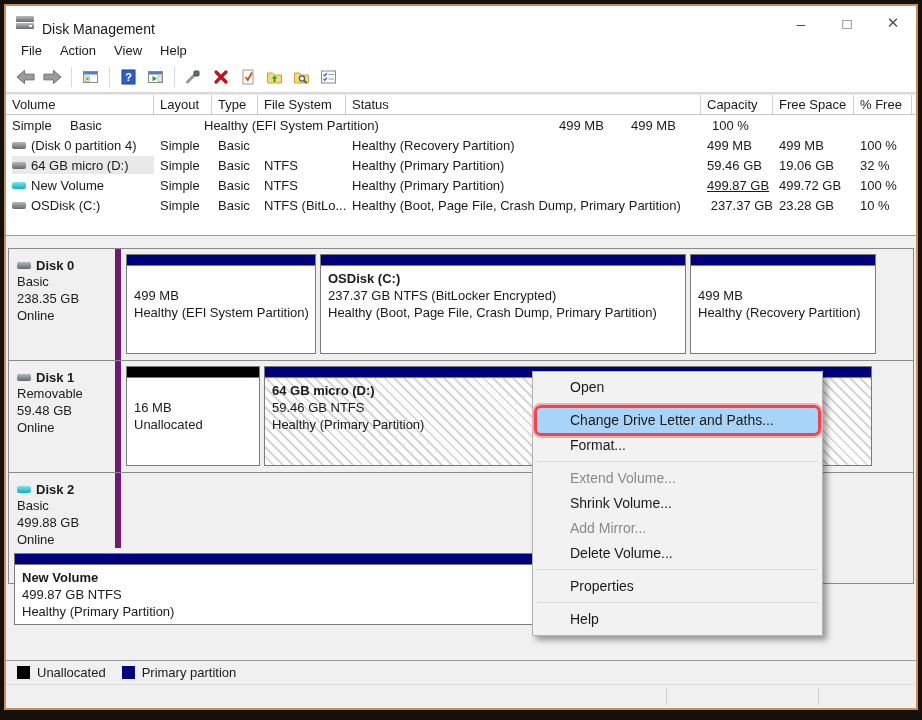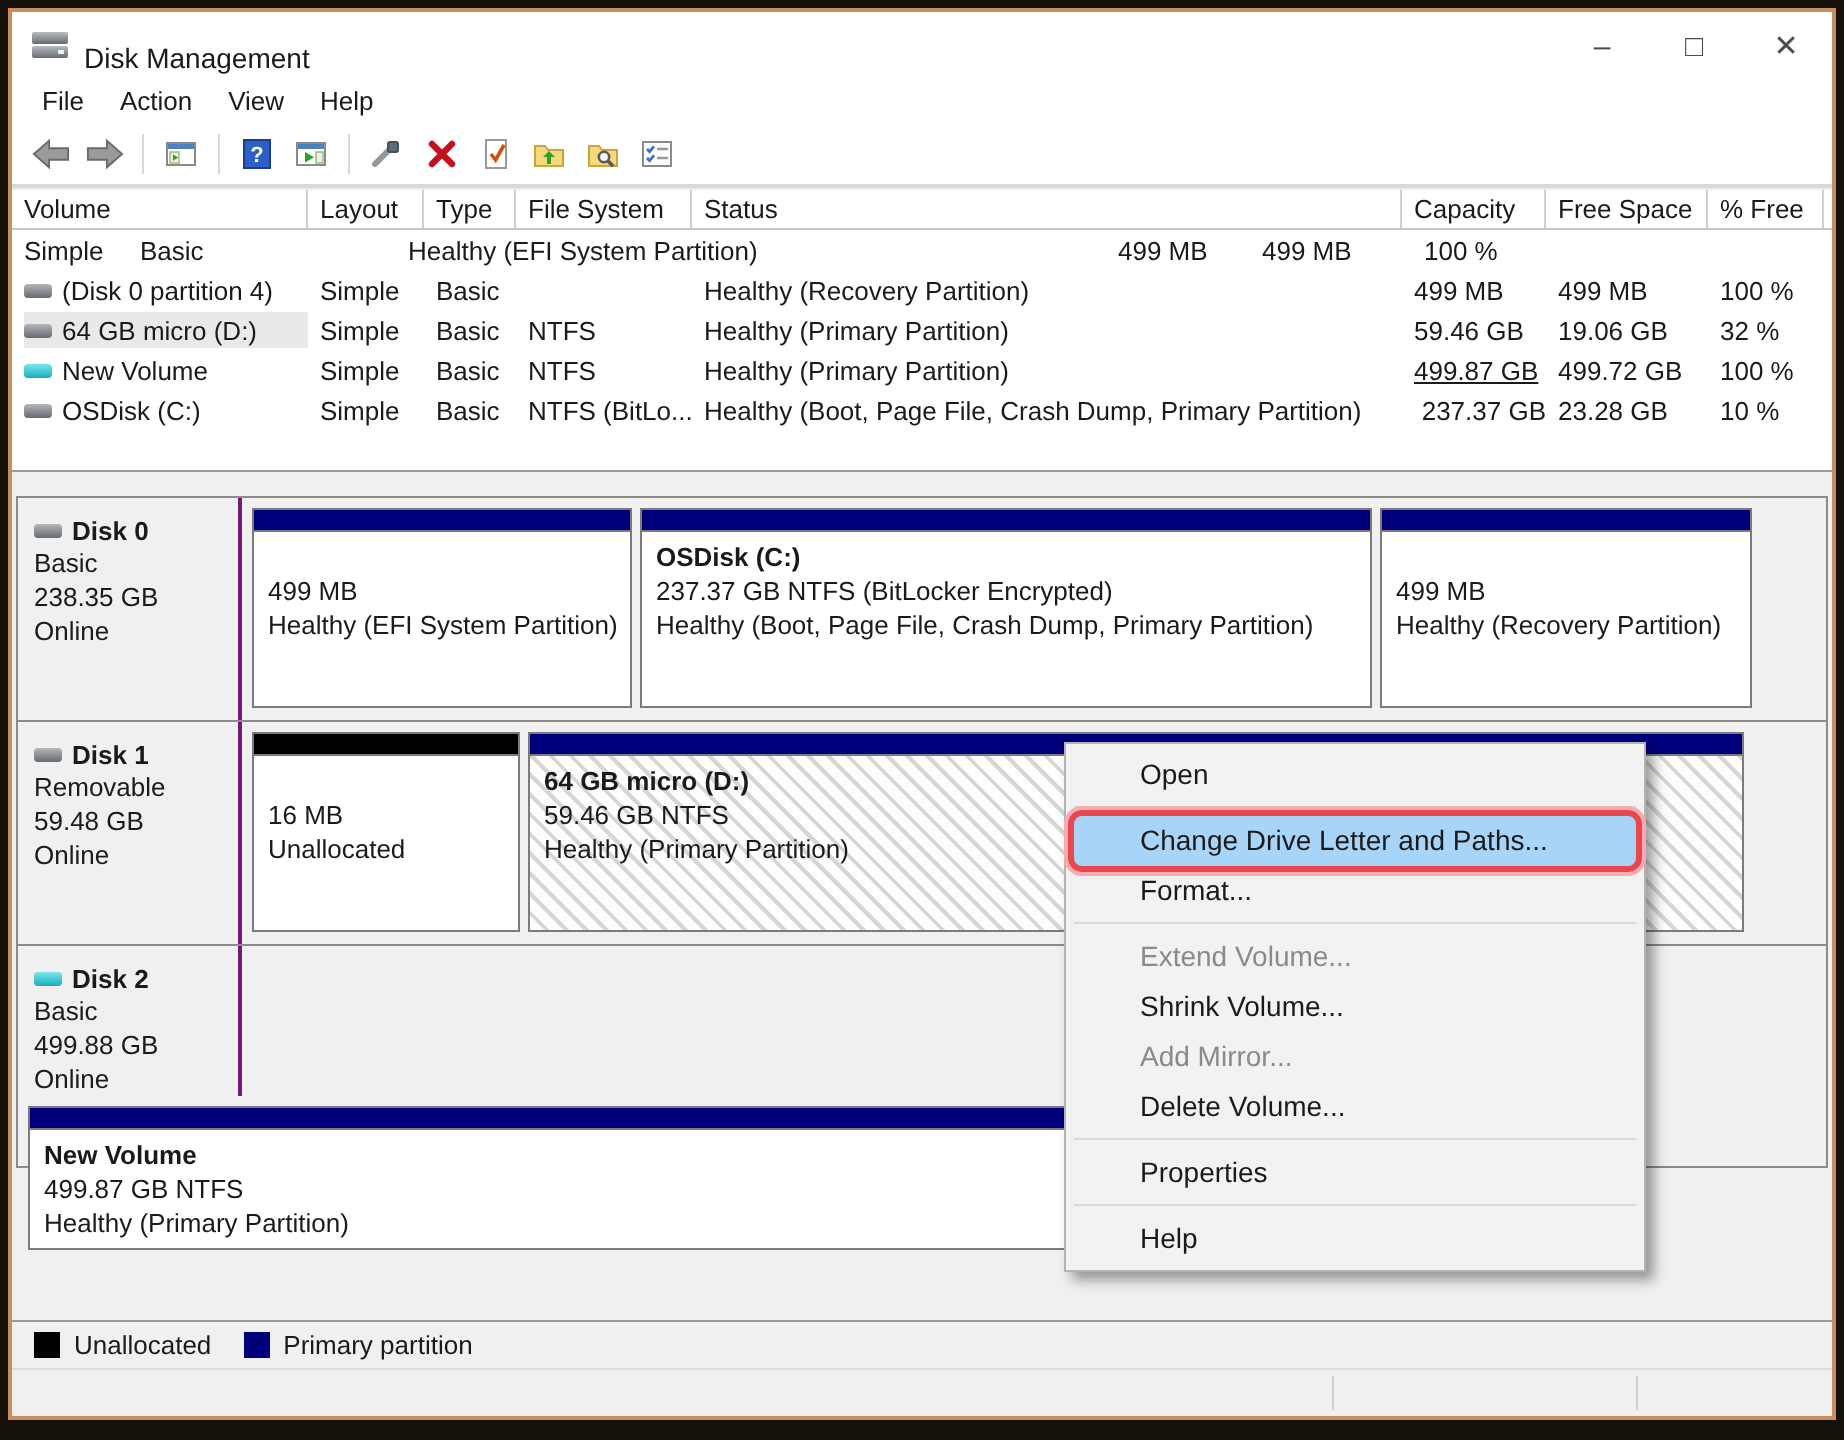--- a/index.html
+++ b/index.html
@@ -43,21 +43,21 @@
   .vol-cell { display:flex; align-items:center; gap:5px; height:18px; }
   .vol-cell.sel { background:#e9e9e9; }
   .drive-ico { width:14px; height:7px; border-radius:2px; flex:0 0 auto;
     background:linear-gradient(#b4b8bc,#646a70); }
   .drive-ico.teal { background:linear-gradient(#7ce4ec,#17aebc); }
   
   .graph-area { height:424px; background:#f0f0f0; padding-top:12px; flex:0 0 auto; }
   .disk-row { height:112px; margin:0 0 0 2px; width:906px; border:1px solid #8a8a8a;
     border-bottom:none; display:flex; background:#f0f0f0; }
   .disk-row:last-of-type { border-bottom:1px solid #8a8a8a;flex-direction:column; }
-  .disk-head { width:112px; flex:0 0 auto; border-right:2px solid #701a75; padding:9px 18px 0 8px;
+  .disk-head { width:112px; flex:0 0 auto; border-right:6px solid #701a75; padding:9px 18px 0 8px;
     background:#f0f0f0; }
   .disk-head .dh-title { display:flex; align-items:center; gap:5px; font-size:13px; font-weight:bold; }
   .disk-head .dh-line { font-size:13px; line-height:17px; }
   .parts { flex:1; padding:5px 4px 6px 5px; display:flex; gap:4px; }
   .part { border:1px solid #7b7b7b; background:#fff; display:flex; flex-direction:column; flex:0 0 auto; }
   .part-strip { height:11px; border-bottom:1px solid #7b7b7b; background:#00007d; flex:0 0 auto; }
   .part.unalloc .part-strip { background:#000000; }
   .part-body { flex:1; padding:4px 7px; overflow:hidden; background:#fff; }
   .part.sel .part-body {
     background:repeating-linear-gradient(45deg,#fdfdfd 0,#fdfdfd 5px,#d6d6d6 5px,#d6d6d6 7px); }

